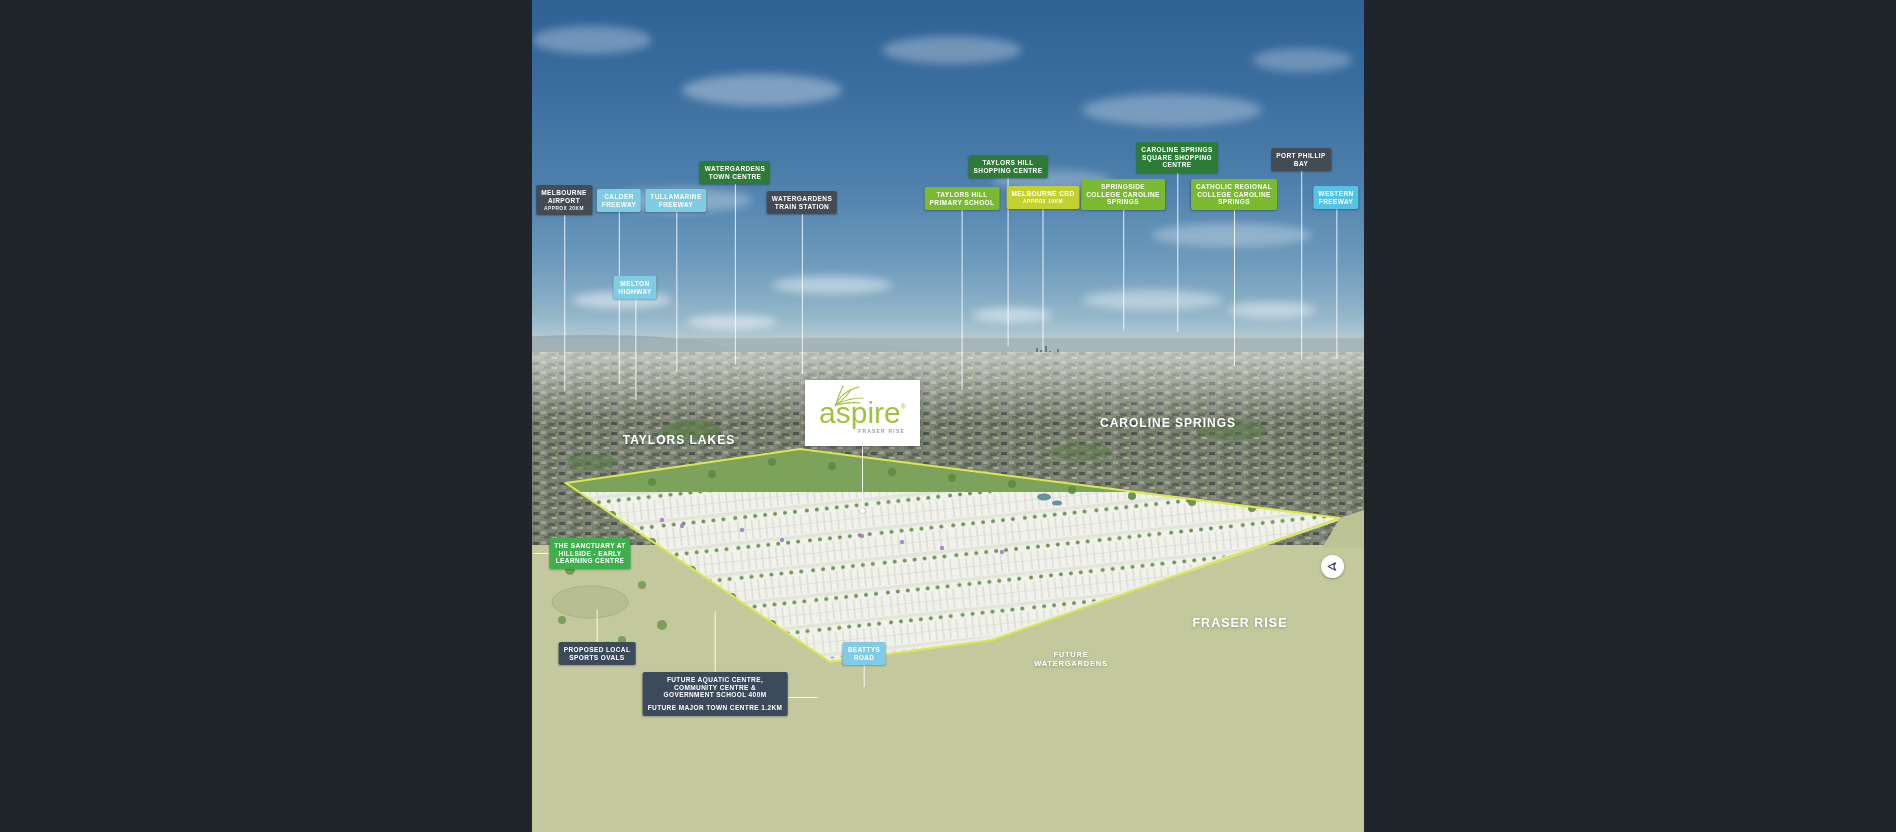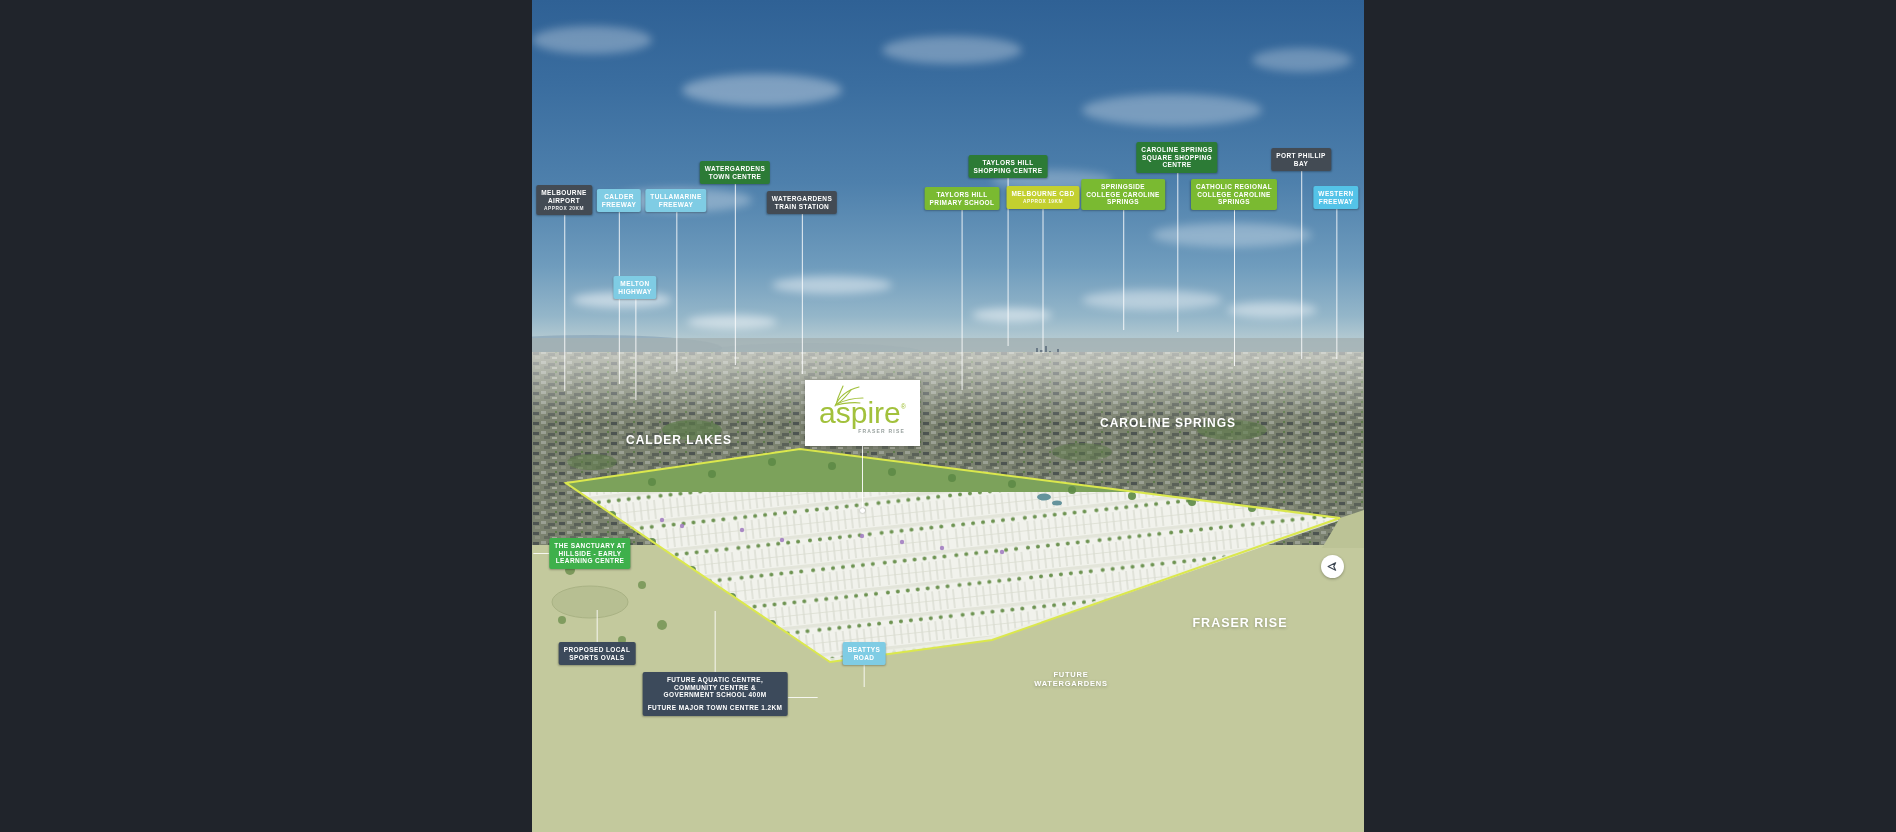--- a/index.html
+++ b/index.html
@@ -351,26 +351,26 @@
         <div class="leader right" style="background: rgba(255, 255, 255, 0.85); width: 30px;"></div>
         <div class="cbox" style="background: rgb(60, 74, 91);">
           <div class="cline">FUTURE AQUATIC CENTRE,</div>
           <div class="cline">COMMUNITY CENTRE &amp;</div>
           <div class="cline">GOVERNMENT SCHOOL 400M</div>
           <div class="cgap"></div>
           <div class="cline">FUTURE MAJOR TOWN CENTRE 1.2KM</div>
         </div>
       </div>
       <div class="region" style="left: 147px; top: 433px; font-size: 12px; letter-spacing: 1px;">
-        <div class="rline">CALDER LAKES</div>
+        <div class="rline">TAYLORS LAKES</div>
       </div>
       <div class="region" style="left: 636px; top: 416px; font-size: 12px; letter-spacing: 1px;">
         <div class="rline">CAROLINE SPRINGS</div>
       </div>
       <div class="region" style="left: 708px; top: 616px; font-size: 12.5px; letter-spacing: 1px;">
         <div class="rline">FRASER RISE</div>
       </div>
-      <div class="region" style="left: 539px; top: 670px; font-size: 7.5px; letter-spacing: 0.8px;">
+      <div class="region" style="left: 539px; top: 650px; font-size: 7.5px; letter-spacing: 0.8px;">
         <div class="rline">FUTURE</div>
         <div class="rline">WATERGARDENS</div>
       </div>
     </div>
 </div>
 
 </body></html>

